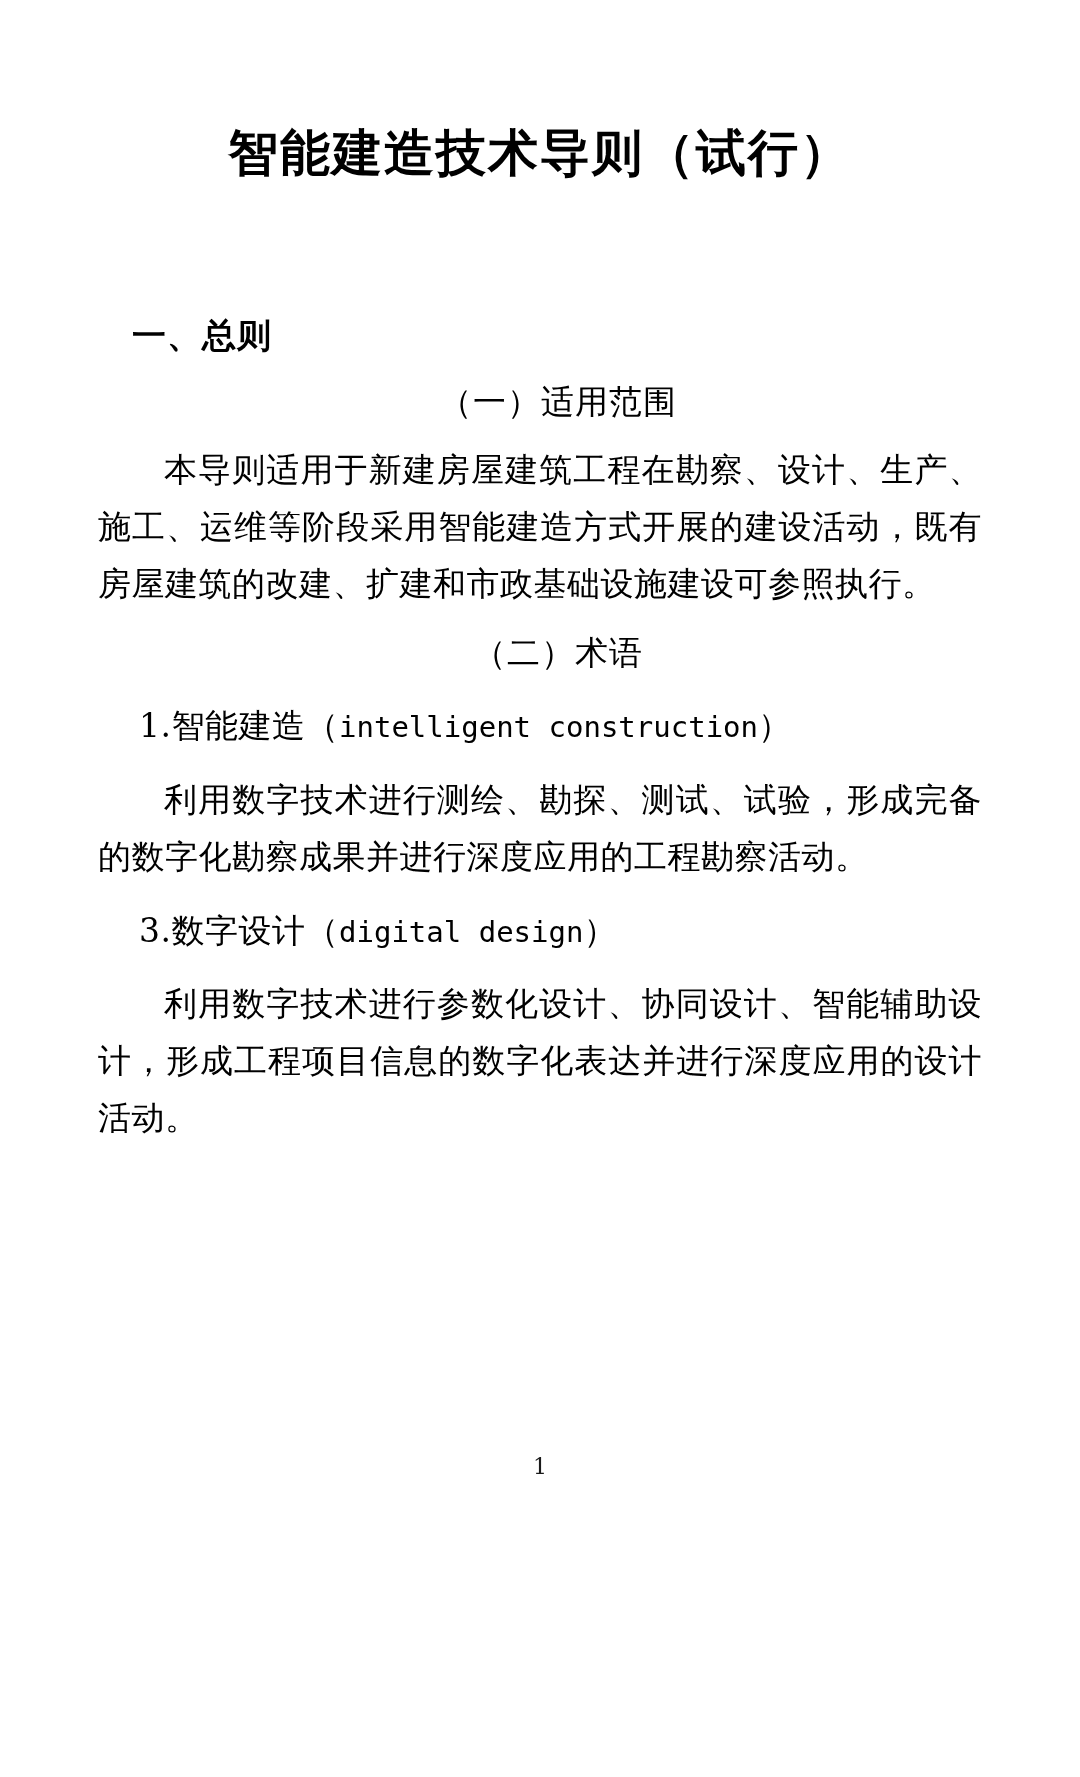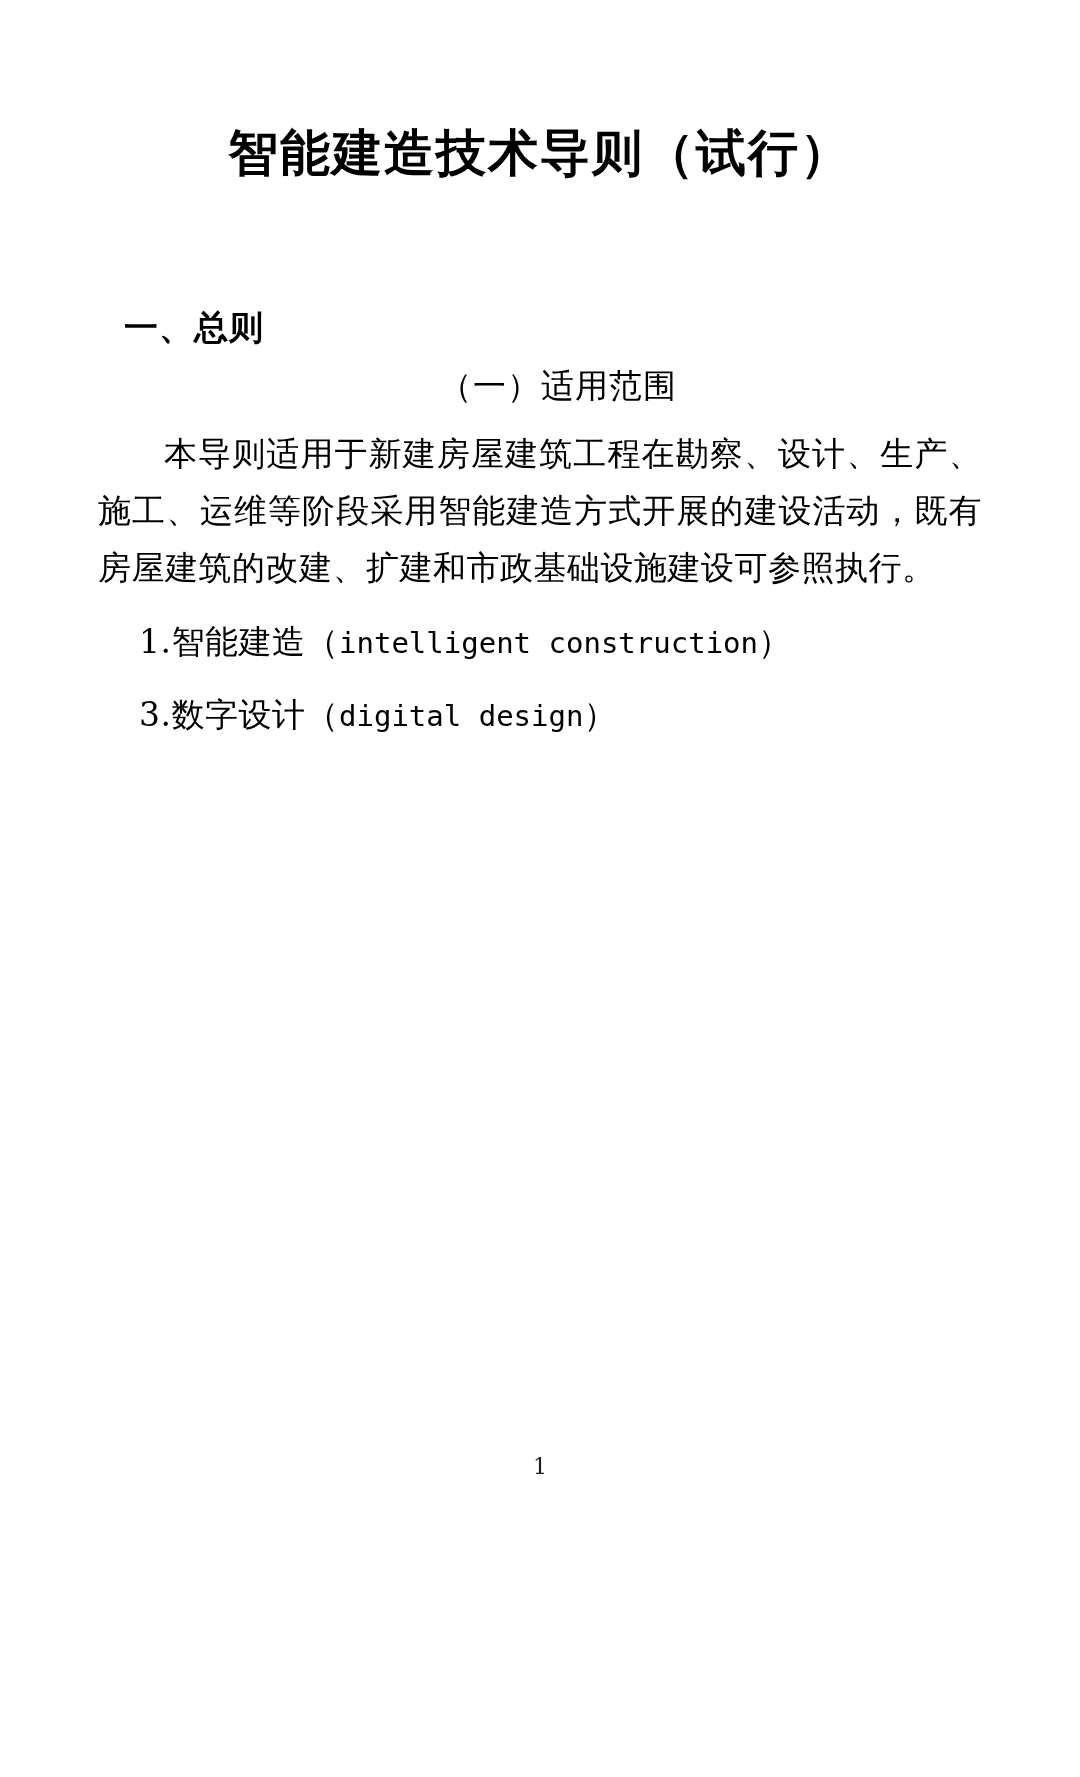--- a/index.html
+++ b/index.html
@@ -32,21 +32,21 @@
     padding-top: 12px;
     font-family: "DejaVu Serif", "Liberation Serif", serif;
   }
   .gap-after-title {
     height: 112px;
   }
   .h1 {
     font-size: 34px;
     font-weight: bold;
     line-height: 1.55;
-    margin: 4px;
+    margin: 12px;
     padding-left: 34px;
     letter-spacing: 1px;
   }
   .h2 {
     font-size: 33px;
     line-height: 1.72;
     margin: 0;
     padding-left: 36px;
     letter-spacing: 1px;
     text-align: center;
@@ -93,25 +93,28 @@
   <h1 class="doc-title">智能建造技术导则（试行）</h1>
 
   <div class="gap-after-title"></div>
 
   <div class="h1">一、总则</div>
 
   <div class="h2">（一）适用范围</div>
 
   <p class="para indent">本导则适用于新建房屋建筑工程在勘察、设计、生产、施工、运维等阶段采用智能建造方式开展的建设活动，既有房屋建筑的改建、扩建和市政基础设施建设可参照执行。</p>
 
+  <div class="h2">（二）术语</div>
 
   <div class="term">
     <span>1.智能建造（</span><span class="latin">intelligent construction</span><span>）</span>
   </div>
 
+  <p class="para indent">利用数字技术进行测绘、勘探、测试、试验，形成完备的数字化勘察成果并进行深度应用的工程勘察活动。</p>
 
   <div class="term">
     <span>3.数字设计（</span><span class="latin">digital design</span><span>）</span>
   </div>
+  <p class="para indent">利用数字技术进行参数化设计、协同设计、智能辅助设计，形成工程项目信息的数字化表达并进行深度应用的设计活动。</p>
 
 
   <div class="page-number">1</div>
 </div>
 
 </body></html>

